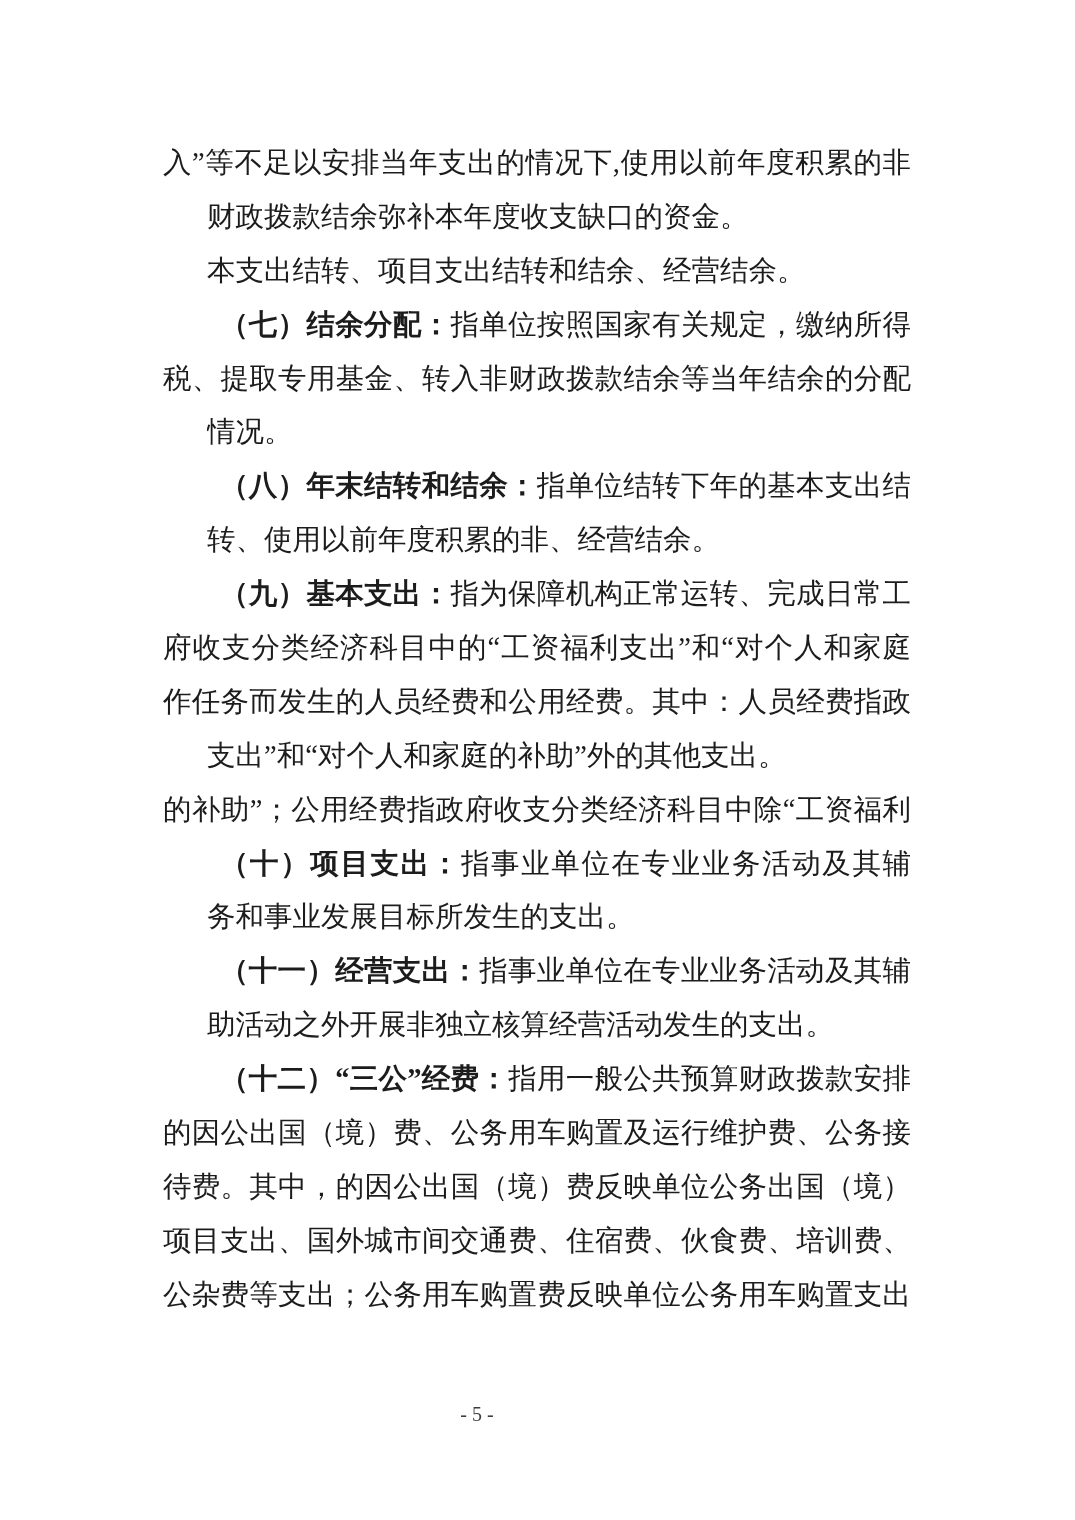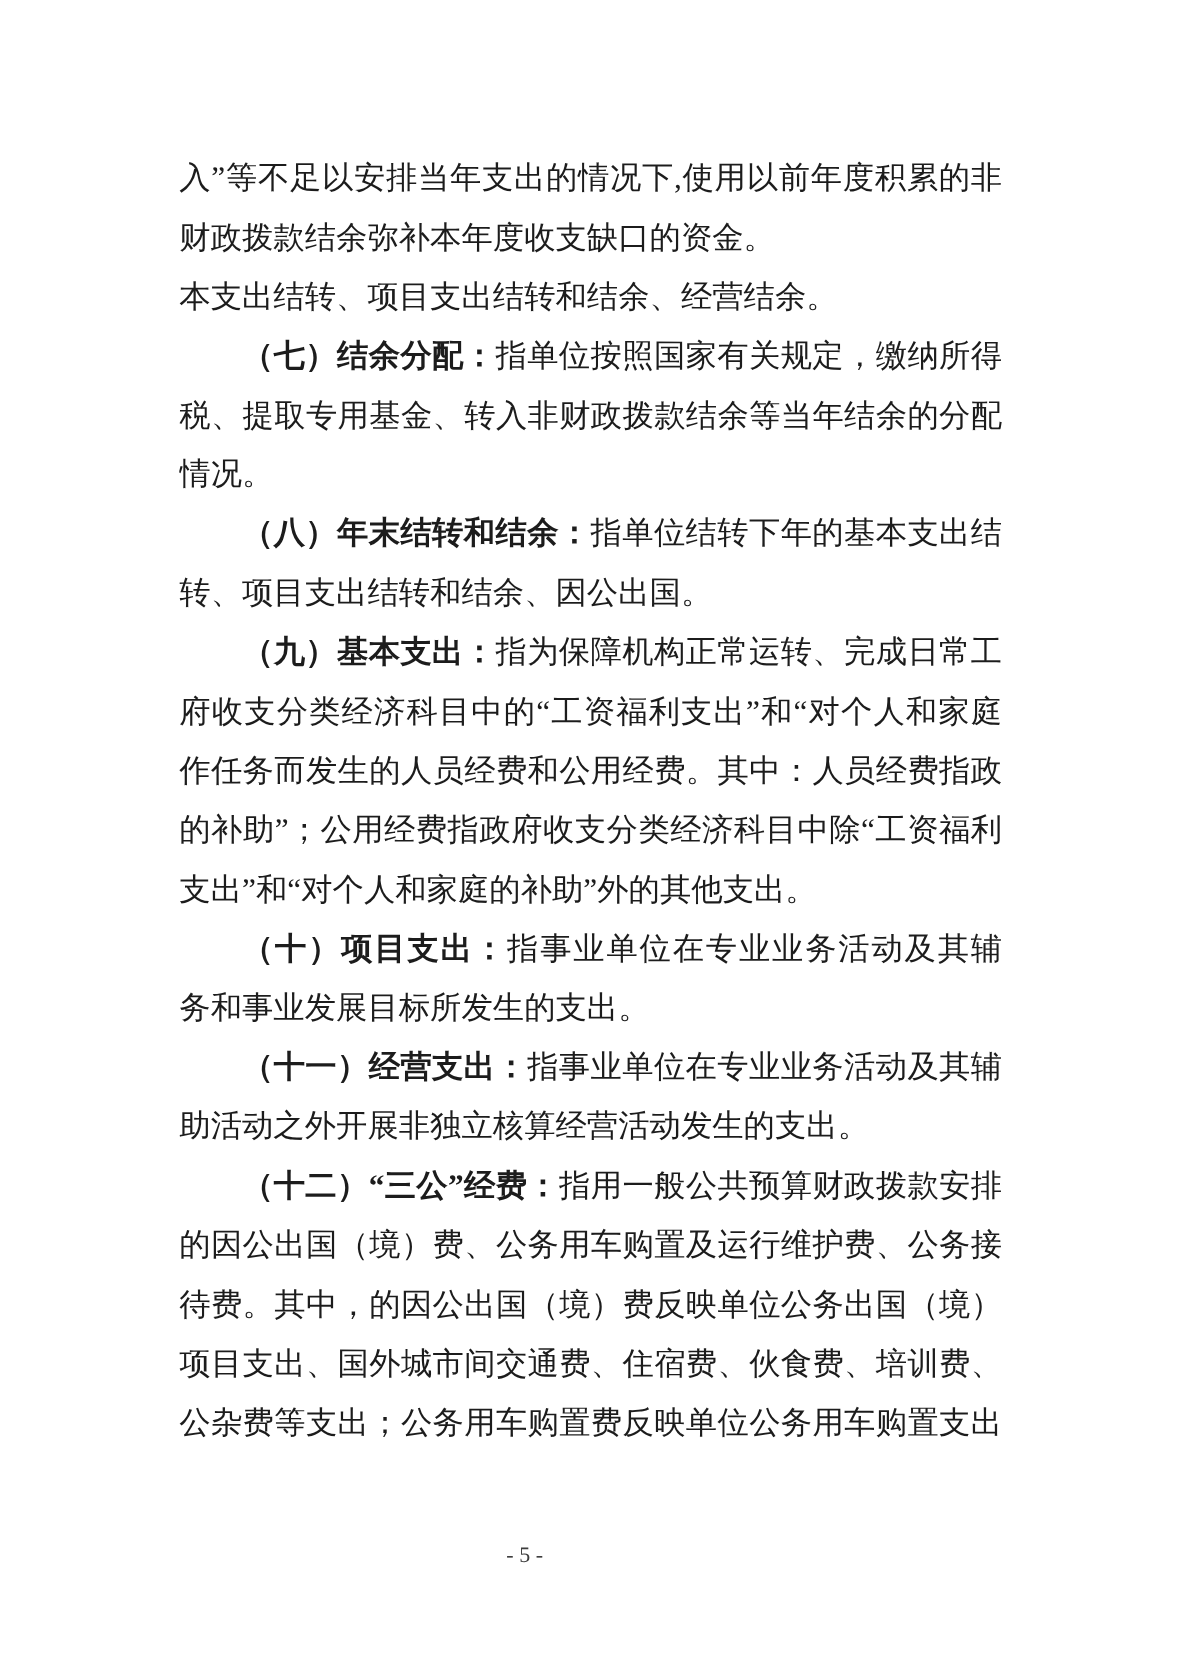--- a/index.html
+++ b/index.html
@@ -29,20 +29,21 @@
     text-align: justify;
     text-align-last: justify;
     overflow: hidden;
     white-space: normal;
   }
   .line--indent {
     padding-left: 57px;
   }
   .line--end {
     text-align-last: left;
+    margin-left: 44px;
   }
   .seg {
     font-weight: normal;
   }
   .seg--bold {
     font-weight: bold;
   }
   .footer {
     position: absolute;
     left: 0;
@@ -59,26 +60,26 @@
 
 <div class="page">
   <div class="text-body">
       <div class="line"><span class="seg">入”等不足以安排当年支出的情况下,使用以前年度积累的非</span></div>
       <div class="line line--end"><span class="seg">财政拨款结余弥补本年度收支缺口的资金。</span></div>
       <div class="line line--end"><span class="seg">本支出结转、项目支出结转和结余、经营结余。</span></div>
       <div class="line line--indent"><span class="seg seg--bold">（七）结余分配：</span><span class="seg">指单位按照国家有关规定，缴纳所得</span></div>
       <div class="line"><span class="seg">税、提取专用基金、转入非财政拨款结余等当年结余的分配</span></div>
       <div class="line line--end"><span class="seg">情况。</span></div>
       <div class="line line--indent"><span class="seg seg--bold">（八）年末结转和结余：</span><span class="seg">指单位结转下年的基本支出结</span></div>
-      <div class="line line--end"><span class="seg">转、项目支出结转和结余、因公出国。</span></div>
+      <div class="line line--end"><span class="seg">转、使用以前年度积累的非、经营结余。</span></div>
       <div class="line line--indent"><span class="seg seg--bold">（九）基本支出：</span><span class="seg">指为保障机构正常运转、完成日常工</span></div>
       <div class="line"><span class="seg">府收支分类经济科目中的“工资福利支出”和“对个人和家庭</span></div>
       <div class="line"><span class="seg">作任务而发生的人员经费和公用经费。其中：人员经费指政</span></div>
+      <div class="line line--end"><span class="seg">支出”和“对个人和家庭的补助”外的其他支出。</span></div>
       <div class="line"><span class="seg">的补助”；公用经费指政府收支分类经济科目中除“工资福利</span></div>
-      <div class="line line--end"><span class="seg">支出”和“对个人和家庭的补助”外的其他支出。</span></div>
       <div class="line line--indent"><span class="seg seg--bold">（十）项目支出：</span><span class="seg">指事业单位在专业业务活动及其辅</span></div>
       <div class="line line--end"><span class="seg">务和事业发展目标所发生的支出。</span></div>
       <div class="line line--indent"><span class="seg seg--bold">（十一）经营支出：</span><span class="seg">指事业单位在专业业务活动及其辅</span></div>
       <div class="line line--end"><span class="seg">助活动之外开展非独立核算经营活动发生的支出。</span></div>
       <div class="line line--indent"><span class="seg seg--bold">（十二）“三公”经费：</span><span class="seg">指用一般公共预算财政拨款安排</span></div>
       <div class="line"><span class="seg">的因公出国（境）费、公务用车购置及运行维护费、公务接</span></div>
       <div class="line"><span class="seg">待费。其中，的因公出国（境）费反映单位公务出国（境）的</span></div>
       <div class="line"><span class="seg">项目支出、国外城市间交通费、住宿费、伙食费、培训费、</span></div>
       <div class="line"><span class="seg">公杂费等支出；公务用车购置费反映单位公务用车购置支出</span></div>
     </div>

